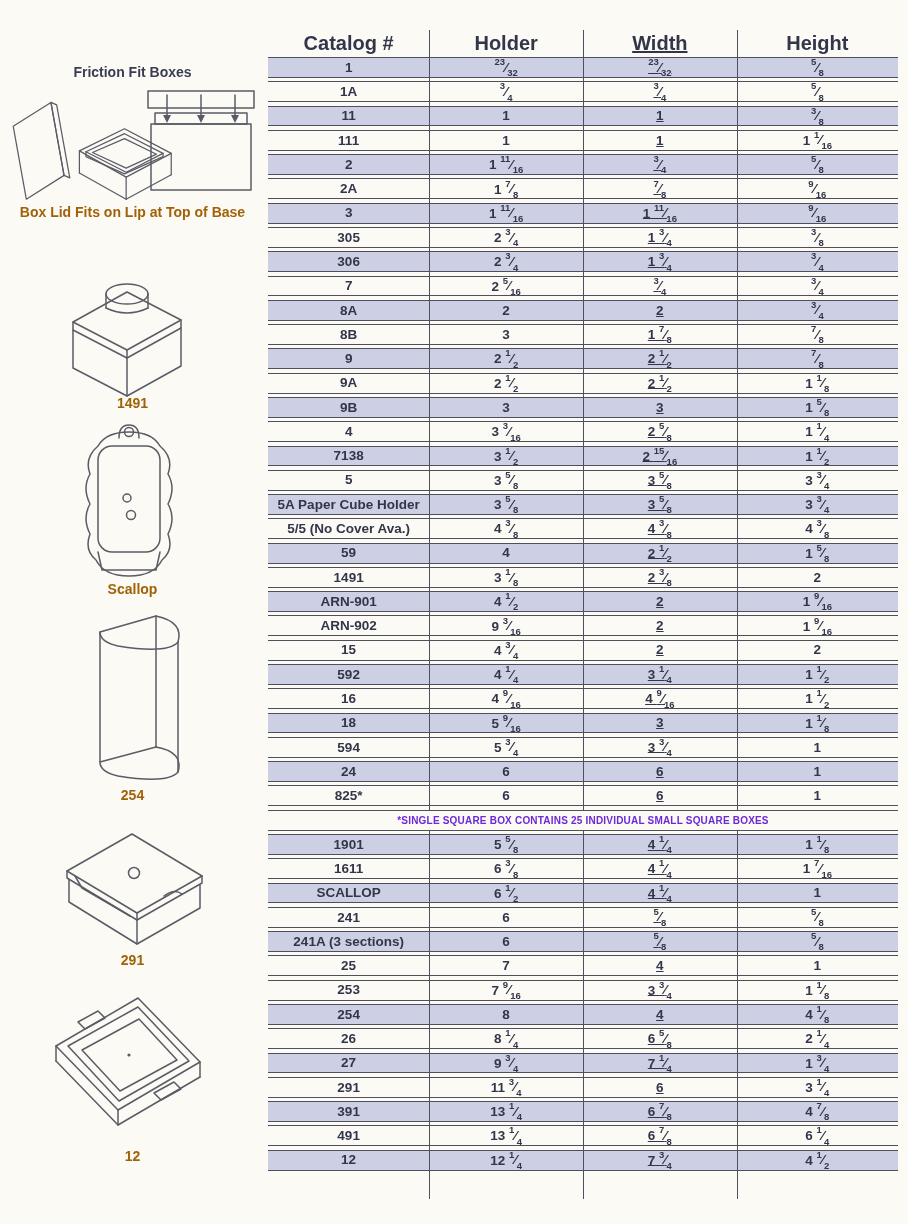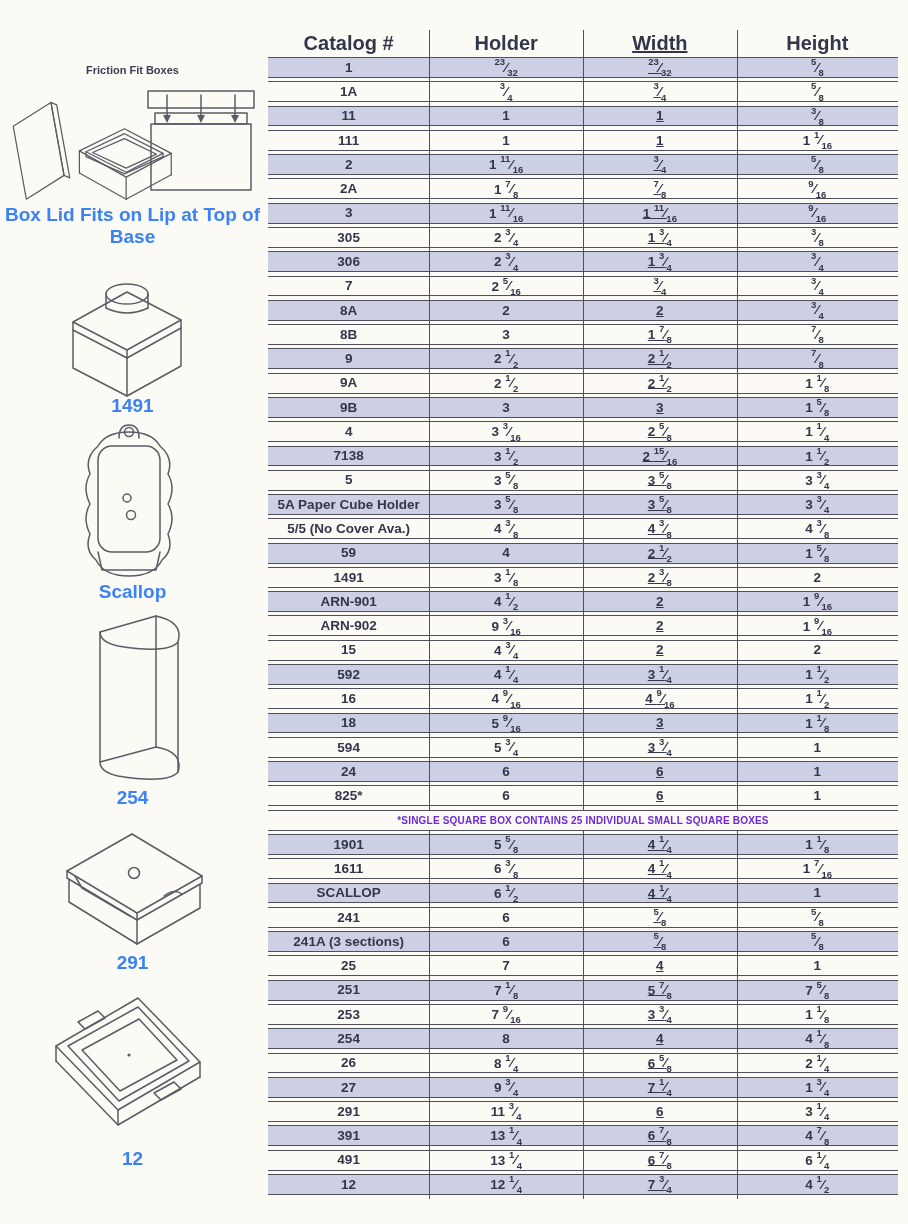--- a/index.html
+++ b/index.html
@@ -10,23 +10,23 @@
   }
   html,body{margin:0;padding:0;background:#e8e8e8;}
   .page{
     position:relative;width:908px;height:1224px;background:var(--paper);
     font-family:"Liberation Sans",sans-serif;color:var(--ink);overflow:hidden;
     margin:0 auto;
   }
   
   .figcol{position:absolute;left:0;top:0;width:265px;height:1224px;}
   .fig-heading{position:absolute;left:0;width:265px;text-align:center;
-    font-size:11px;font-weight:700;color:#3a3d52;}
+    font-size:14px;font-weight:700;color:#3a3d52;}
   .fig-caption{position:absolute;left:0;width:265px;text-align:center;
-    font-size:19px;font-weight:700;color:#3b82f6;}
+    font-size:14px;font-weight:700;color:#a16207;}
   .figsvg{position:absolute;}
   .figsvg path,.figsvg polygon,.figsvg rect,.figsvg line,.figsvg ellipse,.figsvg circle,.figsvg polyline{
     fill:none;stroke:#5b5b66;stroke-width:1.5;stroke-linejoin:round;stroke-linecap:round;}
   .figsvg .fillhead{fill:#5b5b66;stroke:none;}
   
   .tablewrap{position:absolute;left:268px;top:30px;width:630px;}
   .thead{display:flex;height:27px;align-items:center;position:relative;z-index:3;}
   .th{text-align:center;font-size:20px;font-weight:700;color:#33364a;}
   .c0{width:25.6%;} .c1{width:24.4%;} .c2{width:24.4%;text-decoration:underline;} .c3{width:25.6%;}
   .vline{position:absolute;top:0;width:1.6px;height:1169px;background:var(--line);z-index:1;}
@@ -372,26 +372,20 @@
           <div class="cell c1">6</div>
           <div class="cell c2"><span class="fr"><sup>5</sup>⁄<sub>8</sub></span></div>
           <div class="cell c3"><span class="fr"><sup>5</sup>⁄<sub>8</sub></span></div>
         </div>
         <div class="row">
           <div class="cell c0">25</div>
           <div class="cell c1">7</div>
           <div class="cell c2">4</div>
           <div class="cell c3">1</div>
         </div>
-        <div class="row shaded">
-          <div class="cell c0">251</div>
-          <div class="cell c1">7 <span class="fr"><sup>1</sup>⁄<sub>8</sub></span></div>
-          <div class="cell c2">5 <span class="fr"><sup>7</sup>⁄<sub>8</sub></span></div>
-          <div class="cell c3">7 <span class="fr"><sup>5</sup>⁄<sub>8</sub></span></div>
-        </div>
         <div class="row">
           <div class="cell c0">253</div>
           <div class="cell c1">7 <span class="fr"><sup>9</sup>⁄<sub>16</sub></span></div>
           <div class="cell c2">3 <span class="fr"><sup>3</sup>⁄<sub>4</sub></span></div>
           <div class="cell c3">1 <span class="fr"><sup>1</sup>⁄<sub>8</sub></span></div>
         </div>
         <div class="row shaded">
           <div class="cell c0">254</div>
           <div class="cell c1">8</div>
           <div class="cell c2">4</div>

